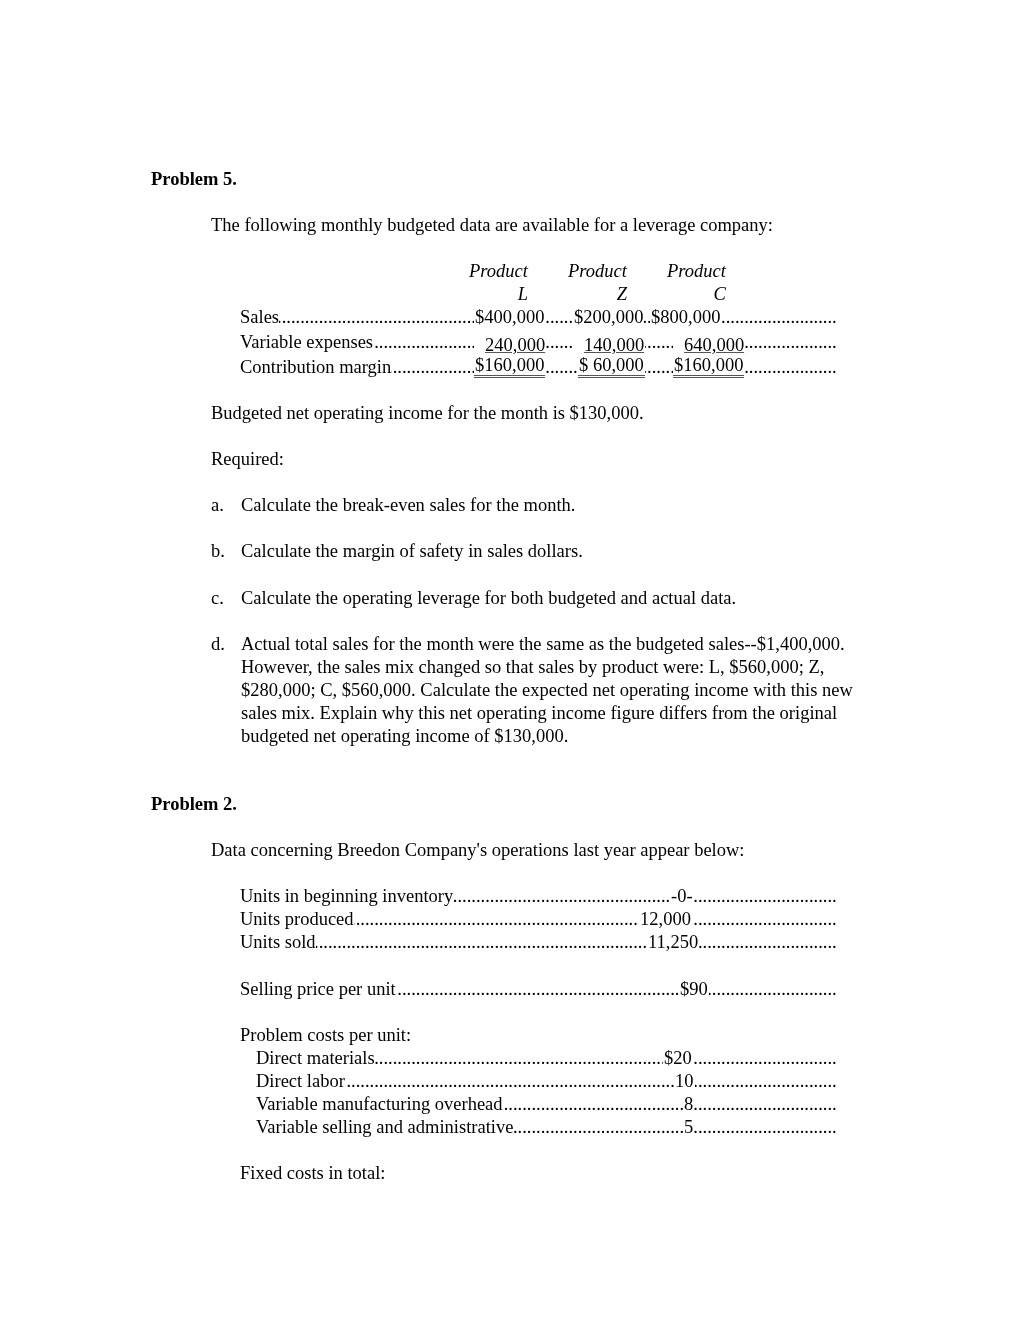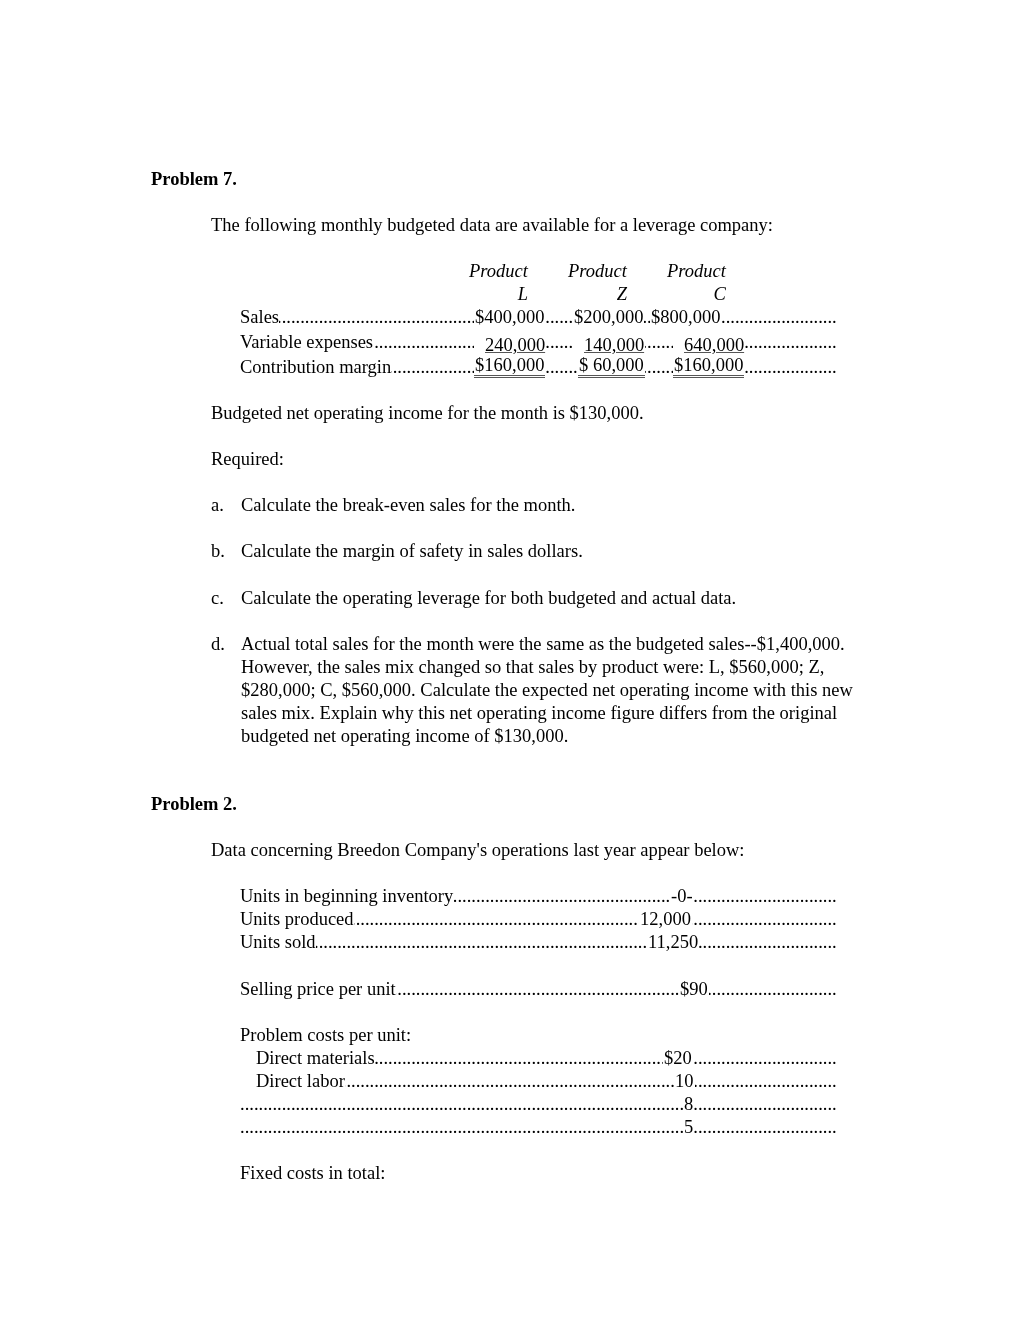--- a/index.html
+++ b/index.html
@@ -17,21 +17,21 @@
   .val { position: absolute; top: 0; background: #fff; padding: 0 1px; }
   .ul1 { text-decoration: underline; text-decoration-color: #555; }
   .dul { border-bottom: 3px double #555; line-height: 19px; }
   .list-item { position: absolute; left: 211px; width: 660px; }
   .list-item .mark { position: absolute; left: 0; top: 0; }
   .list-item .txt { position: absolute; left: 30px; width: 630px; white-space: normal; }
 </style>
 </head>
 <body>
 
-<div class="abs heading" style="left:151px; top:168px;">Problem 7.</div>
+<div class="abs heading" style="left:151px; top:168px;">Problem 5.</div>
 <div class="abs" style="left:211px; top:214px;">The following monthly budgeted data are available for a leverage company:</div>
 
 <div>
   <div class="abs italic" style="left:469px; top:260px;"><span>Product</span><br><span>L</span></div>
   <div class="abs italic" style="left:568px; top:260px;"><span>Product</span><br><span>Z</span></div>
   <div class="abs italic" style="left:667px; top:260px;"><span>Product</span><br><span>C</span></div>
 </div>
 
 <div>
   <div class="dotrow" style="top:306px;">
@@ -114,21 +114,23 @@
     <span class="lbl" style="padding-left:16px;">Direct materials</span>
     <span class="val" style="left:423px;">$20</span>
   </div>
   <div class="dotrow" style="top:1070px;">
     <span class="leader">....................................................................................................................................................</span>
     <span class="lbl" style="padding-left:16px;">Direct labor</span>
     <span class="val" style="left:434px;">10</span>
   </div>
   <div class="dotrow" style="top:1093px;">
     <span class="leader">....................................................................................................................................................</span>
+    <span class="lbl" style="padding-left:16px;">Variable manufacturing overhead</span>
     <span class="val" style="left:443px;">8</span>
   </div>
   <div class="dotrow" style="top:1116px;">
     <span class="leader">....................................................................................................................................................</span>
+    <span class="lbl" style="padding-left:16px;">Variable selling and administrative</span>
     <span class="val" style="left:443px;">5</span>
   </div>
 </div>
 
 <div class="abs" style="left:240px; top:1162px;">Fixed costs in total:</div>
 
 </body></html>

